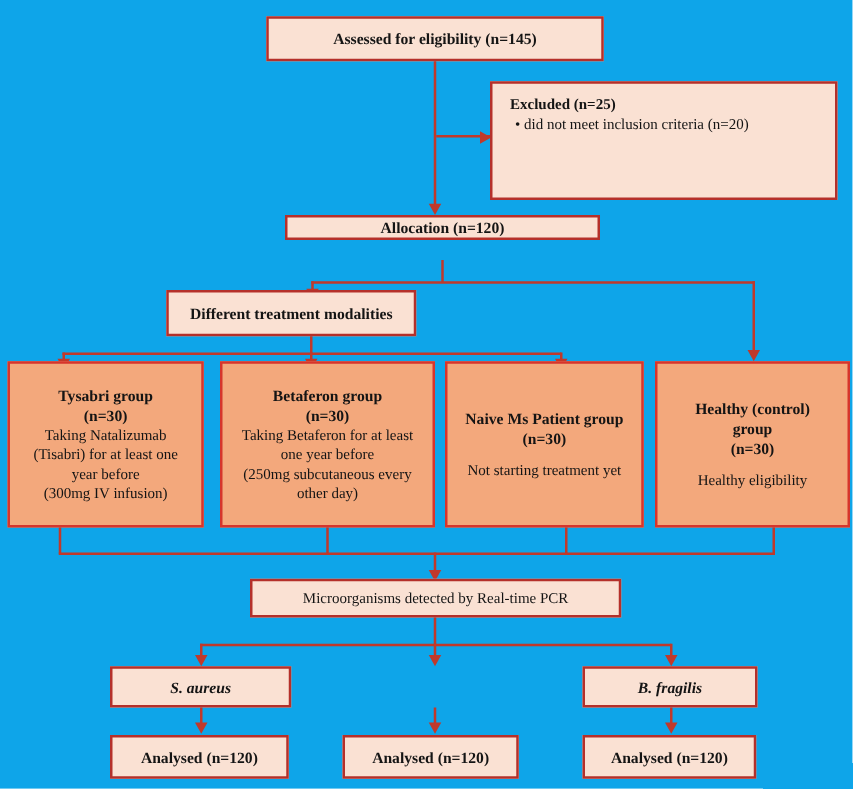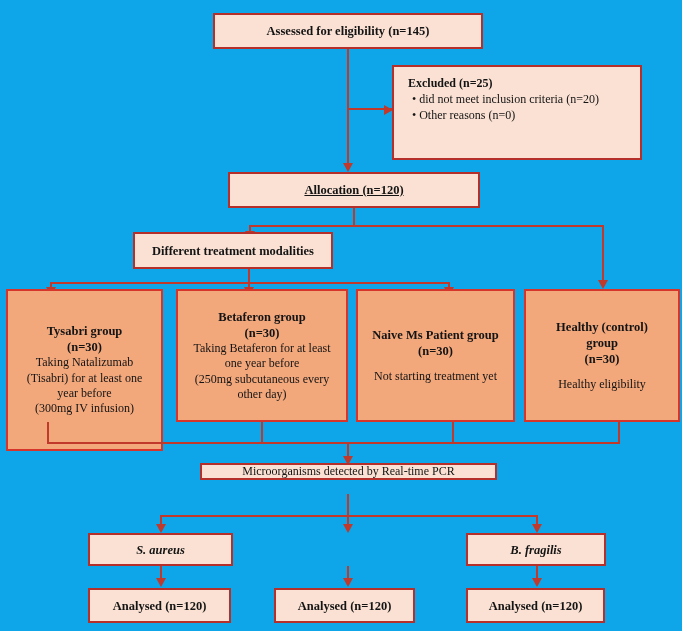--- a/index.html
+++ b/index.html
@@ -101,29 +101,28 @@
   <div class="node light" style="left:213px; top:13px; width:270px; height:36px;">
     <span class="title">Assessed for eligibility (n=145)</span>
   </div>
 
   <div class="ln lnv" style="left:347px; top:49px; height:116px;"></div>
   <div class="arrow" style="left:343px; top:163px;"></div>
 
   <div class="ln lnh" style="left:349px; top:108px; width:44px;"></div>
   <div class="arrow-r" style="left:384px; top:105px;"></div>
 
-  <div class="node light left-align" style="left:392px; top:65px; width:250px; height:95px;">
+  <div class="node light left-align" style="left:392px; top:65px; width:278px; height:95px;">
     <div class="bullets">
       <div class="hd">Excluded (n=25)</div>
       <div class="bl">• did not meet inclusion criteria (n=20)</div>
-      <div class="bl">• Other reasons (n=0)</div>
     </div>
   </div>
 
-  <div class="node light" style="left:228px; top:172px; width:252px; height:36px;text-decoration:underline;">
+  <div class="node light" style="left:228px; top:172px; width:252px; height:20px;">
     <span class="title">Allocation (n=120)</span>
   </div>
 
   <div class="ln lnv" style="left:353px; top:208px; height:18px;"></div>
 
   <div class="ln lnh" style="left:249px; top:225px; width:355px;"></div>
 
   <div class="ln lnv" style="left:249px; top:225px; height:9px;"></div>
   <div class="arrow" style="left:245px; top:231px;"></div>
 
@@ -136,21 +135,21 @@
 
   <div class="ln lnv" style="left:248px; top:269px; height:14px;"></div>
   <div class="ln lnh" style="left:50px; top:282px; width:399px;"></div>
   <div class="ln lnv" style="left:50px; top:282px; height:8px;"></div>
   <div class="arrow" style="left:46px; top:287px;"></div>
   <div class="ln lnv" style="left:248px; top:282px; height:8px;"></div>
   <div class="arrow" style="left:244px; top:287px;"></div>
   <div class="ln lnv" style="left:448px; top:282px; height:8px;"></div>
   <div class="arrow" style="left:444px; top:287px;"></div>
 
-  <div class="node salmon" style="left:6px; top:289px; width:157px; height:162px;">
+  <div class="node salmon" style="left:6px; top:289px; width:157px; height:133px;">
     <span class="title">Tysabri group</span>
     <span class="title">(n=30)</span>
     <span class="sub">Taking Natalizumab</span>
     <span class="sub">(Tisabri) for at least one</span>
     <span class="sub">year before</span>
     <span class="sub">(300mg IV infusion)</span>
   </div>
 
   <div class="node salmon" style="left:176px; top:289px; width:172px; height:133px;">
     <span class="title">Betaferon group</span>
@@ -177,21 +176,21 @@
   </div>
 
   <div class="ln lnv" style="left:47px; top:422px; height:21px;"></div>
   <div class="ln lnv" style="left:261px; top:422px; height:21px;"></div>
   <div class="ln lnv" style="left:452px; top:422px; height:21px;"></div>
   <div class="ln lnv" style="left:618px; top:422px; height:21px;"></div>
   <div class="ln lnh" style="left:47px; top:442px; width:573px;"></div>
   <div class="ln lnv" style="left:347px; top:442px; height:17px;"></div>
   <div class="arrow" style="left:343px; top:456px;"></div>
 
-  <div class="node light" style="left:200px; top:463px; width:297px; height:17px;">
+  <div class="node light" style="left:200px; top:463px; width:297px; height:31px;">
     <span class="sub">Microorganisms detected by Real-time PCR</span>
   </div>
 
   <div class="ln lnv" style="left:347px; top:494px; height:22px;"></div>
   <div class="ln lnh" style="left:160px; top:515px; width:377px;"></div>
   <div class="ln lnv" style="left:160px; top:515px; height:12px;"></div>
   <div class="arrow" style="left:156px; top:524px;"></div>
   <div class="ln lnv" style="left:347px; top:515px; height:12px;"></div>
   <div class="arrow" style="left:343px; top:524px;"></div>
   <div class="ln lnv" style="left:536px; top:515px; height:12px;"></div>

